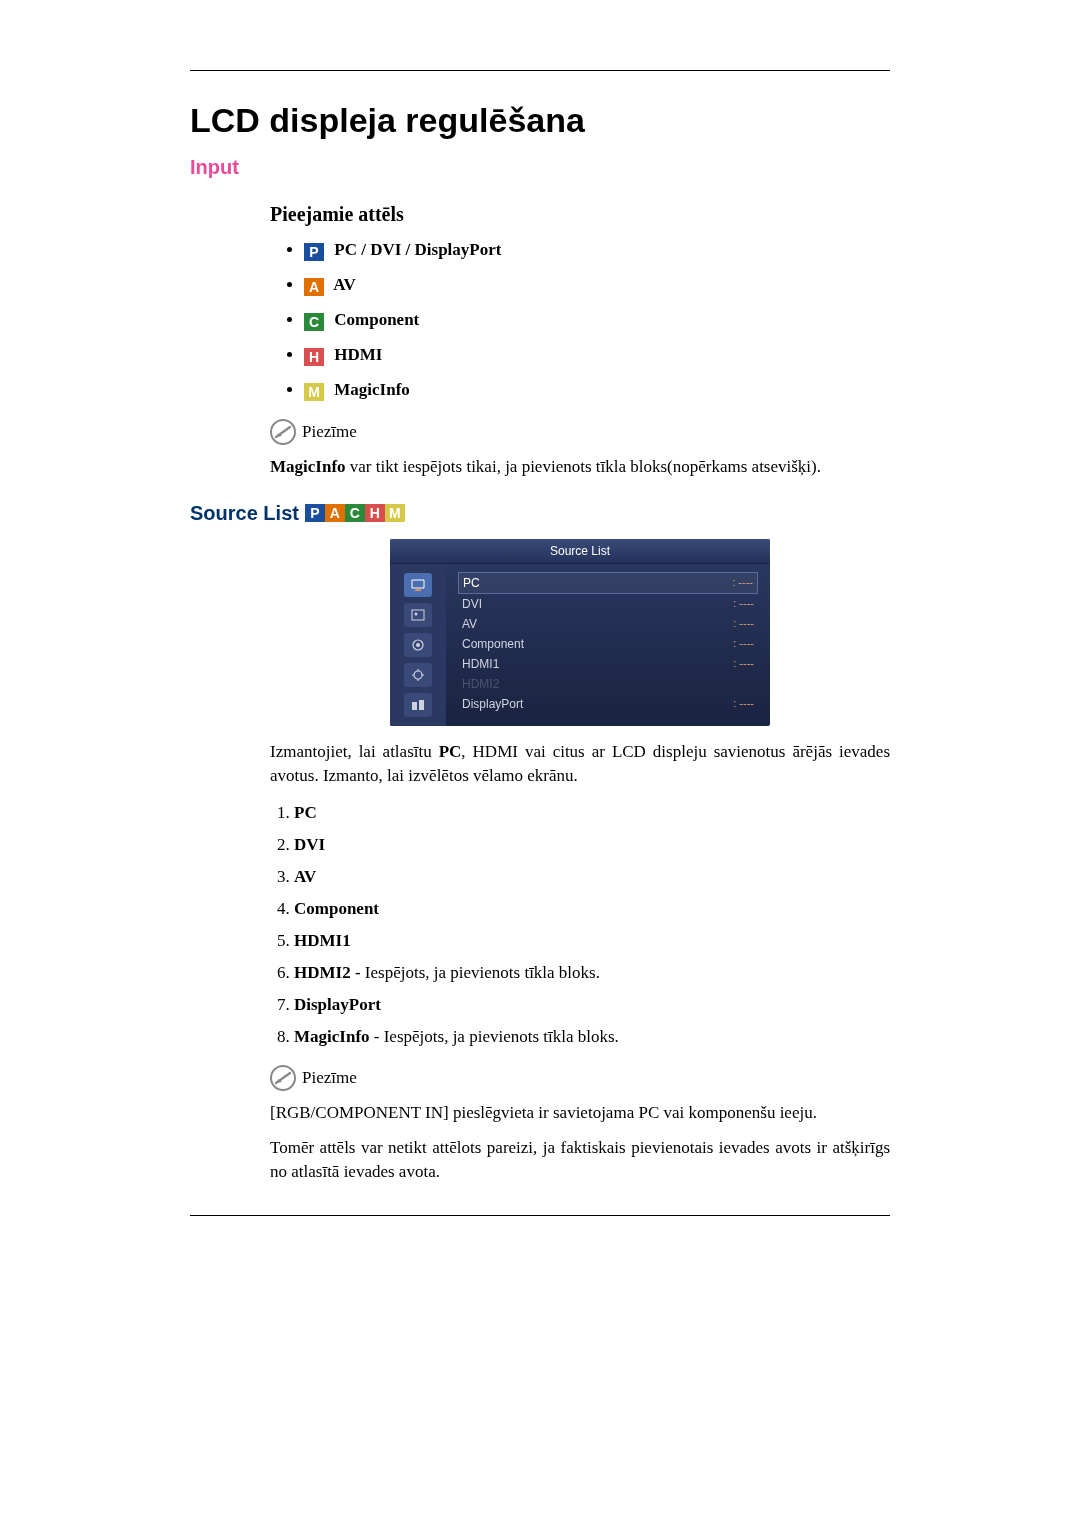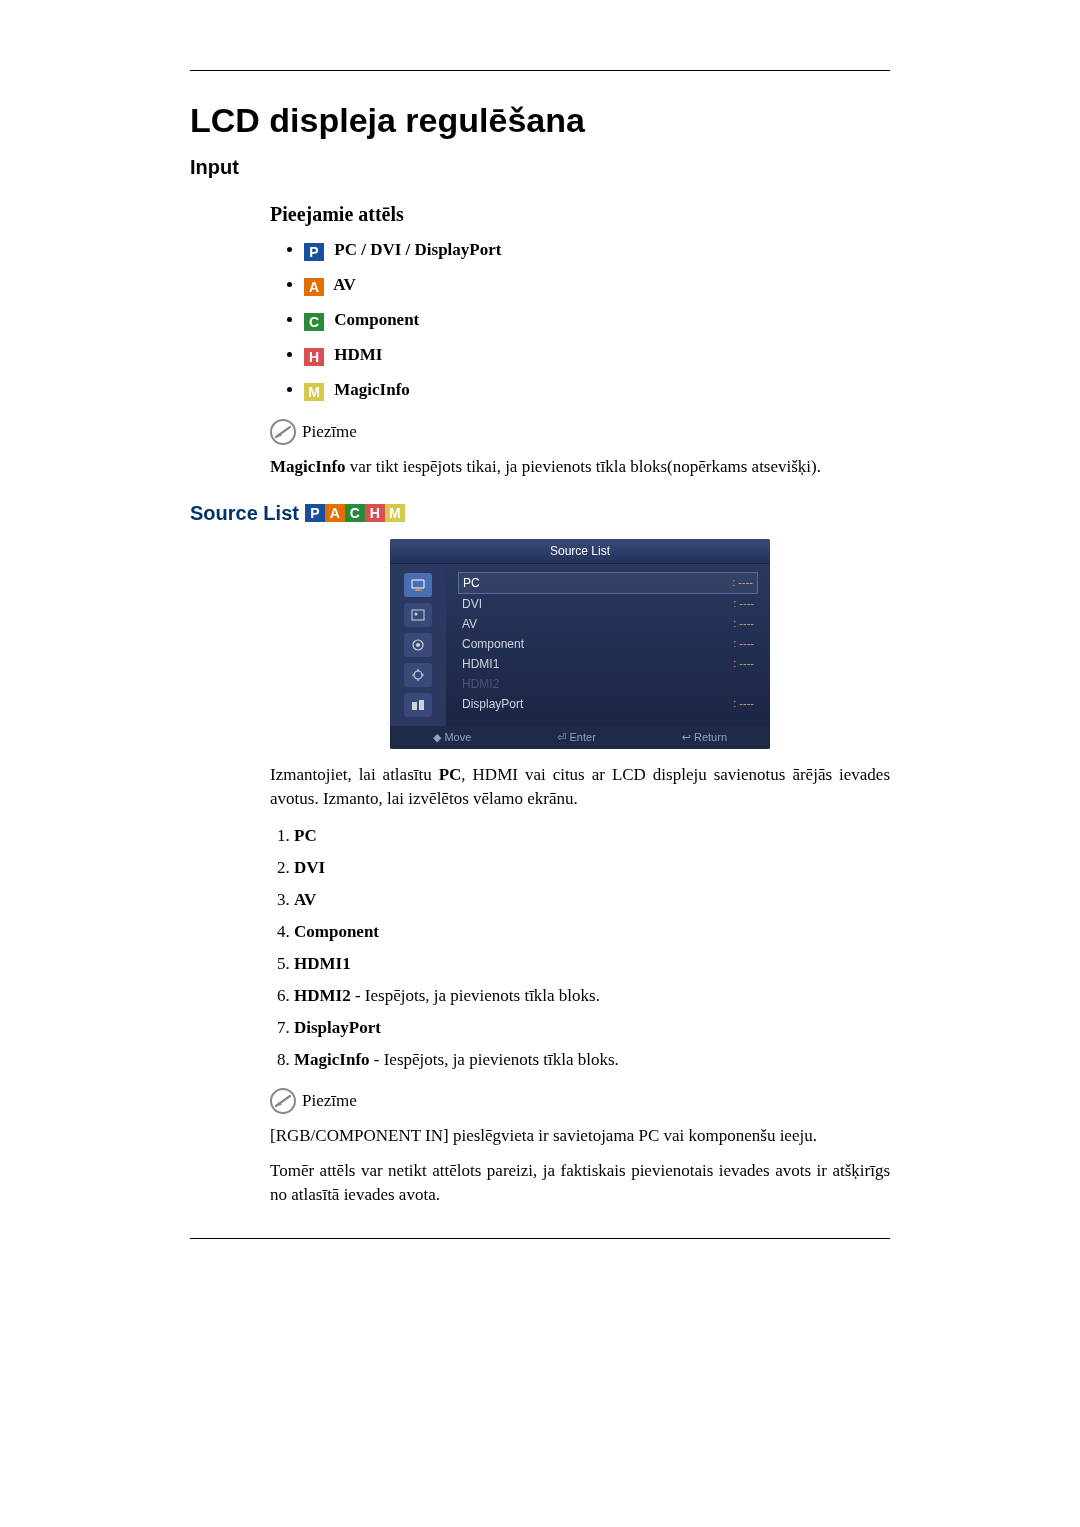--- a/index.html
+++ b/index.html
@@ -26,21 +26,21 @@
   h1 {
     font-family: Arial, Helvetica, sans-serif;
     font-size: 34px;
     font-weight: bold;
     margin: 20px 0 16px 0;
   }
   h2.section {
     font-family: Arial, Helvetica, sans-serif;
     font-size: 20px;
     font-weight: bold;
-    color: #000000;
+    color: #ec4899;
     margin: 10px 0 18px 0;
   }
   .content-indent {
     margin-left: 80px;
   }
   h3.subheading {
     font-family: "Times New Roman", serif;
     font-size: 20px;
     font-weight: bold;
     margin: 24px 0 12px 0;
@@ -318,25 +318,20 @@
             <div class="osd-row dim">
               <span>HDMI2</span>
               <span class="osd-val"></span>
             </div>
             <div class="osd-row">
               <span>DisplayPort</span>
               <span class="osd-val">: ----</span>
             </div>
           </div>
         </div>
-        <div class="osd-footer">
-          <span>◆ <span>Move</span></span>
-          <span>⏎ <span>Enter</span></span>
-          <span>↩ <span>Return</span></span>
-        </div>
       </div>
     </div>
 
     <p class="body">
       <span>Izmantojiet, lai atlasītu </span><b>PC</b><span>, HDMI vai citus ar LCD displeju savienotus ārējās ievades avotus. Izmanto, lai izvēlētos vēlamo ekrānu.</span>
     </p>
 
     <ol class="source-ol">
       <li><span class="b">PC</span><span></span></li>
       <li><span class="b">DVI</span><span></span></li>

